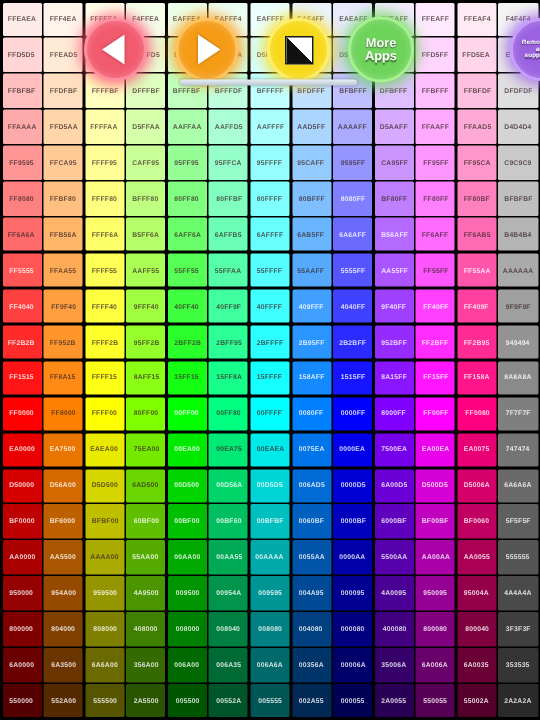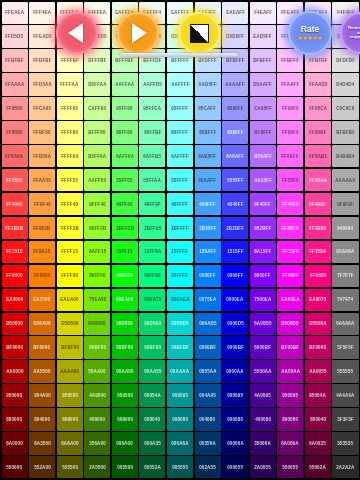--- a/index.html
+++ b/index.html
@@ -893,27 +893,27 @@
     </div>
 
     <div class="circ" id="btn-next">
       <span class="tri-right"></span>
     </div>
 
     <div class="circ" id="btn-contrast">
       <span class="contrast-sq"></span>
     </div>
 
-
-    <div class="circ" id="btn-rate">
+    <div class="circ" id="btn-moreapps">
       <span class="circ-text">
-        <span>Rate</span>
-        <span class="rate-stars">★★★★★</span>
+        <span>More</span><br>
+        <span>Apps</span>
       </span>
     </div>
+
 
     <div class="circ" id="btn-removeads">
       <span class="circ-text tiny">
         <span>Remove Ads</span><br>
         <span>and</span><br>
         <span>support us</span>
       </span>
     </div>
 
     <div id="slider-bar"></div>

